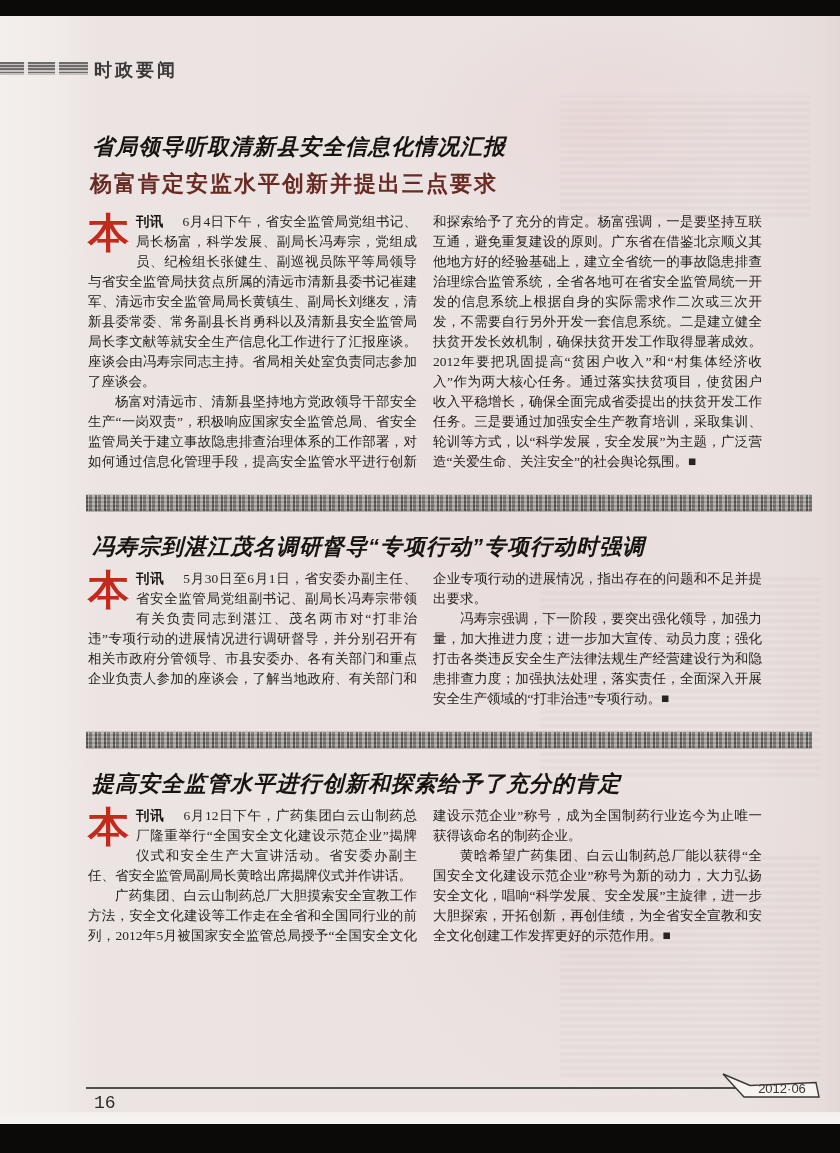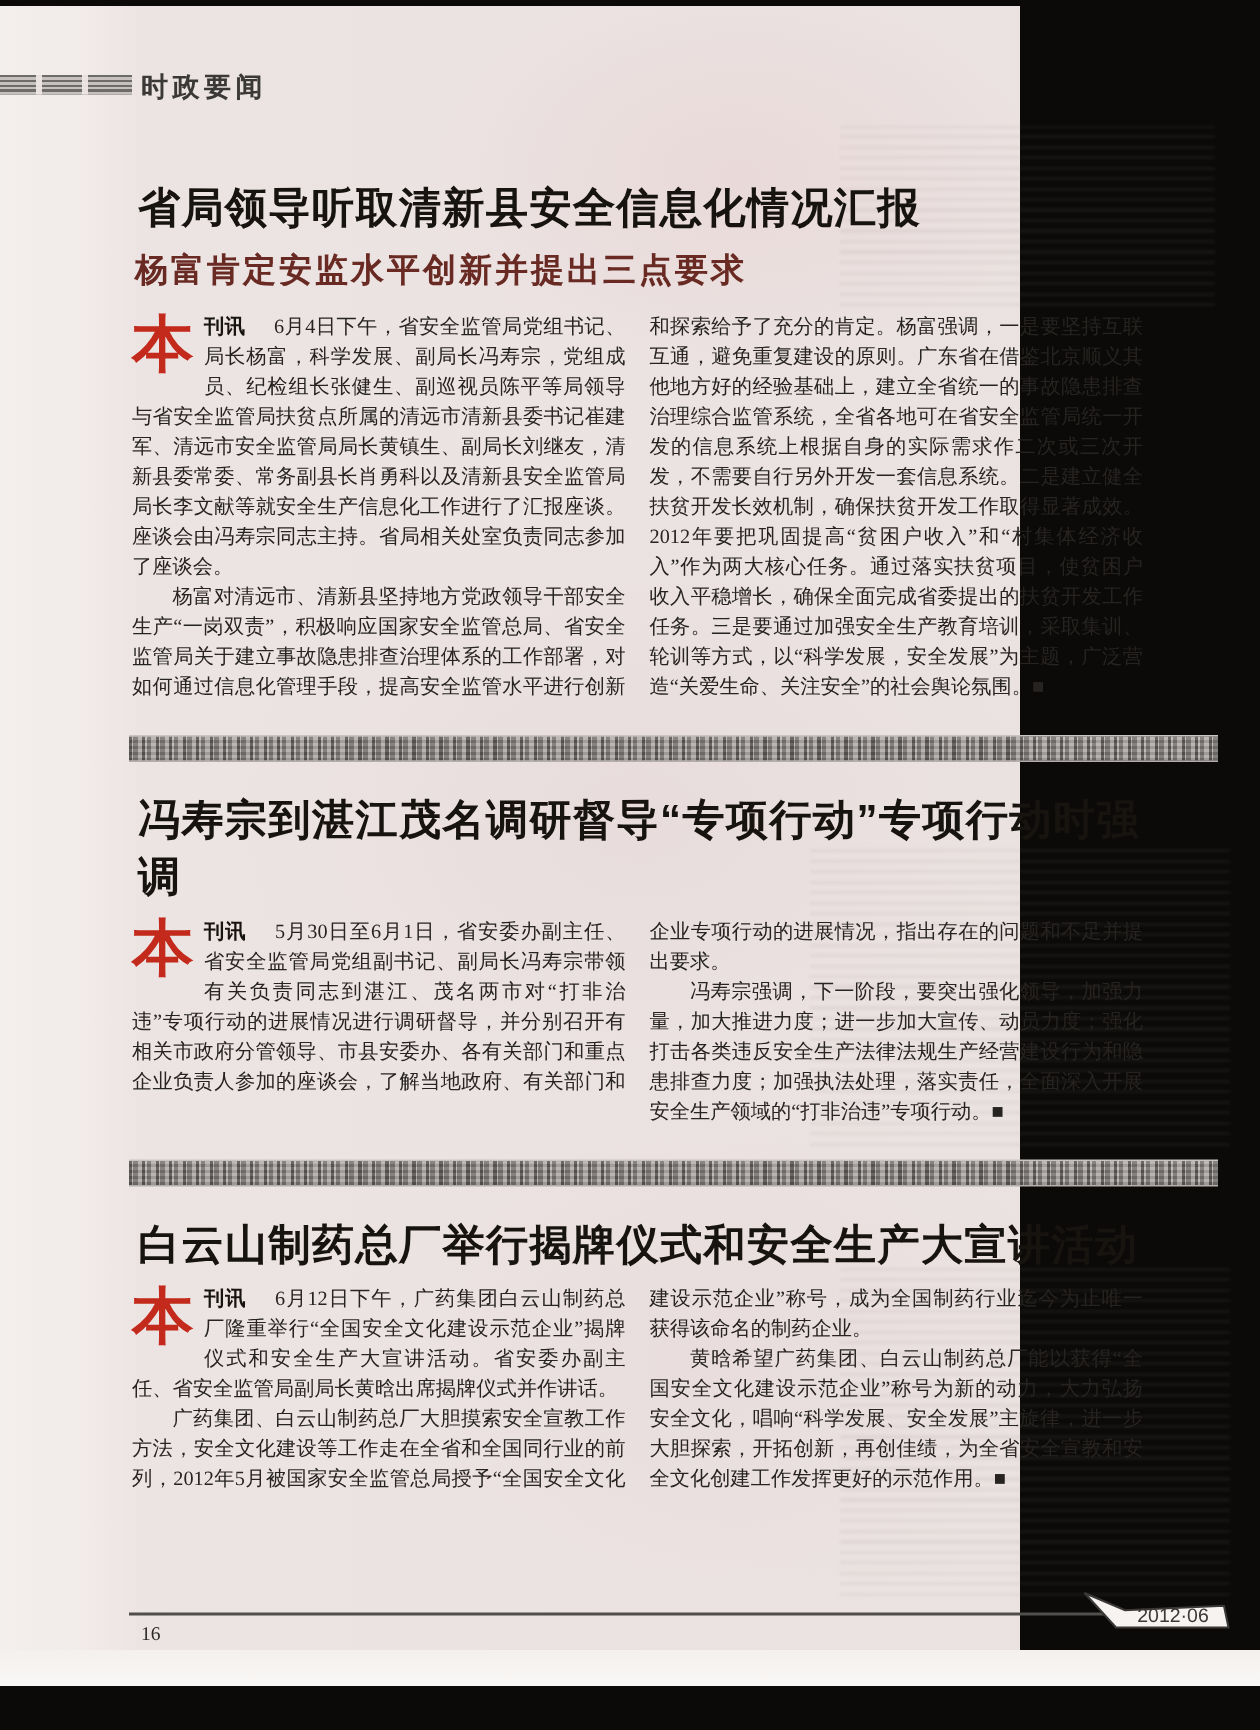--- a/index.html
+++ b/index.html
@@ -2,21 +2,21 @@
 <html><head>
 <meta charset="utf-8">
 <style>
   html,body{margin:0;padding:0;}
   body{
     width:840px;height:1153px;position:relative;overflow:hidden;
     font-family:"Liberation Serif","DejaVu Serif",serif;
     background:#0b0a09;
   }
   .page{
-    position:absolute;left:0;top:4px;width:680px;height:1124px;
+    position:absolute;left:0;top:16px;width:840px;height:1124px;
     background:
       radial-gradient(ellipse 340px 220px at 72% 10%, rgba(231,206,206,.45), transparent 65%),
       radial-gradient(ellipse 420px 320px at 62% 48%, rgba(226,208,208,.35), transparent 65%),
       radial-gradient(ellipse 380px 300px at 70% 80%, rgba(228,210,210,.35), transparent 65%),
       linear-gradient(90deg,#f3efed 0,#f1ebe9 55px,#ece4e3 95px,#eae2e1 740px,#e7dddb 815px,#e3d8d6 100%);
   }
   .ghost{position:absolute;opacity:.10;filter:blur(1px);
     background:repeating-linear-gradient(0deg,#8d807d 0 2px,transparent 2px 7px);}
   .bottom-edge{position:absolute;left:0;top:1096px;width:840px;height:26px;
     background:linear-gradient(#f3f0ee,#faf8f6);border-bottom:2px solid #87837e;}
@@ -28,40 +28,40 @@
     background:
       linear-gradient(90deg,transparent 0 24px,rgba(238,230,229,.95) 24px 28px,transparent 28px 55px,rgba(238,230,229,.95) 55px 59px,transparent 59px),
       repeating-linear-gradient(180deg,#6e6c6a 0 1.6px,#c6c1be 1.6px 3.2px);}
   .header-title{position:absolute;left:94px;top:0;white-space:nowrap;
     font-family:"Liberation Sans","DejaVu Sans",sans-serif;
     font-weight:bold;font-size:18px;letter-spacing:3px;color:#3b3937;}
 
   
   .content{position:absolute;left:88px;top:116px;width:674px;}
   .kicker{margin:0 0 7px 4px;font-family:"Liberation Sans","DejaVu Sans",sans-serif;
-    font-weight:bold;font-size:28px;letter-spacing:1px;color:#17130f;}
+    font-weight:bold;font-size:22px;letter-spacing:1px;color:#17130f;font-style:italic;}
   .headline{margin:0 0 13px 2px;font-weight:bold;font-size:22px;letter-spacing:2px;color:#682a22;}
   .cols{column-count:2;column-gap:16px;text-align:justify;
     font-size:13.5px;line-height:20px;color:#262320;}
   .para{margin:0;text-indent:2em;}
   .para.first{text-indent:0;}
   .dropcap{float:left;font-weight:bold;font-size:41px;line-height:40px;
     color:#c32a1c;margin:1px 7px 0 0;}
   .lead{font-weight:bold;font-family:"Liberation Sans","DejaVu Sans",sans-serif;
     margin-right:19px;color:#17130f;}
   .divider{width:726px;margin:22px 0 20px -2px;height:16px;
     border-top:1px solid #c9c4c1;border-bottom:1px solid #b3aeab;
     background:
       repeating-linear-gradient(90deg,rgba(40,38,36,.5) 0 2px,rgba(255,255,255,.28) 2px 3px,rgba(90,86,84,.45) 3px 6px,rgba(208,203,200,.42) 6px 9px),
       repeating-linear-gradient(0deg,rgba(70,68,66,.35) 0 2px,rgba(198,194,191,.35) 2px 4px),
       linear-gradient(#a29e9b,#908c89);}
 
   
   .footer-line{position:absolute;left:86px;top:1071px;width:684px;height:2px;background:#514f4c;}
-  .page-num{position:absolute;left:94px;top:1077px;font-size:13px;color:#2c2a28;}
+  .page-num{position:absolute;left:94px;top:1077px;font-size:18px;color:#2c2a28;font-family:Liberation Mono, monospace;}
   .issue-tab{position:absolute;left:722px;top:1056px;}
   .issue-text{font-family:"Liberation Sans","DejaVu Sans",sans-serif;font-size:13px;fill:#3b3937;}
 </style>
 </head>
 <body>
 
 <div class="page">
 
   <div class="section-header">
     <div class="header-bar"></div>
@@ -93,21 +93,21 @@
         <p class="para first">
           <span class="dropcap">本</span><span class="lead">刊讯</span><span>5月30日至6月1日，省安委办副主任、省安全监管局党组副书记、副局长冯寿宗带领有关负责同志到湛江、茂名两市对“打非治违”专项行动的进展情况进行调研督导，并分别召开有相关市政府分管领导、市县安委办、各有关部门和重点企业负责人参加的座谈会，了解当地政府、有关部门和企业专项行动的进展情况，指出存在的问题和不足并提出要求。</span>
         </p>
         <p class="para">冯寿宗强调，下一阶段，要突出强化领导，加强力量，加大推进力度；进一步加大宣传、动员力度；强化打击各类违反安全生产法律法规生产经营建设行为和隐患排查力度；加强执法处理，落实责任，全面深入开展安全生产领域的“打非治违”专项行动。■</p>
       </div>
     </section>
 
     <div class="divider"></div>
 
     <section>
-      <h3 class="kicker">白云山制药总厂举行揭牌仪式和安全生产大宣讲活动</h3>
+      <h3 class="kicker">提高安全监管水平进行创新和探索给予了充分的肯定</h3>
       <div class="cols">
         <p class="para first">
           <span class="dropcap">本</span><span class="lead">刊讯</span><span>6月12日下午，广药集团白云山制药总厂隆重举行“全国安全文化建设示范企业”揭牌仪式和安全生产大宣讲活动。省安委办副主任、省安全监管局副局长黄晗出席揭牌仪式并作讲话。</span>
         </p>
         <p class="para">广药集团、白云山制药总厂大胆摸索安全宣教工作方法，安全文化建设等工作走在全省和全国同行业的前列，2012年5月被国家安全监管总局授予“全国安全文化建设示范企业”称号，成为全国制药行业迄今为止唯一获得该命名的制药企业。</p>
         <p class="para">黄晗希望广药集团、白云山制药总厂能以获得“全国安全文化建设示范企业”称号为新的动力，大力弘扬安全文化，唱响“科学发展、安全发展”主旋律，进一步大胆探索，开拓创新，再创佳绩，为全省安全宣教和安全文化创建工作发挥更好的示范作用。■</p>
       </div>
     </section>
 
   </div>

